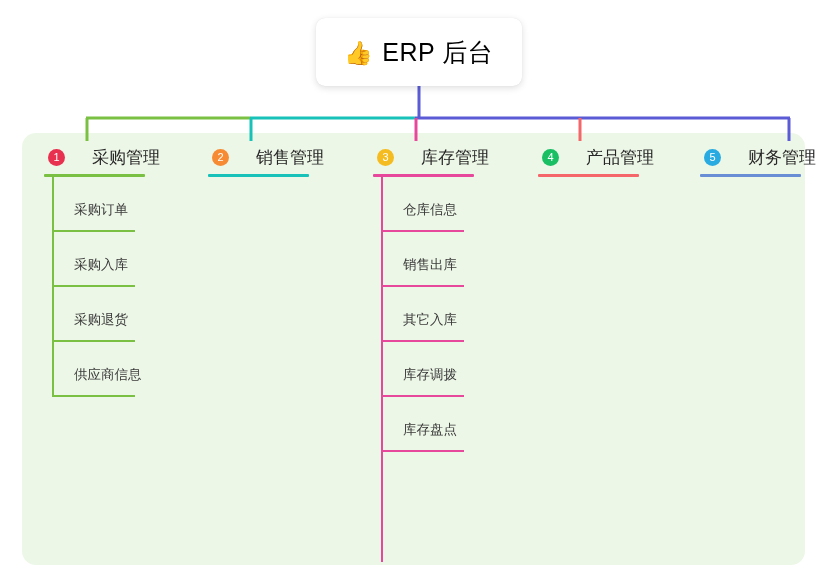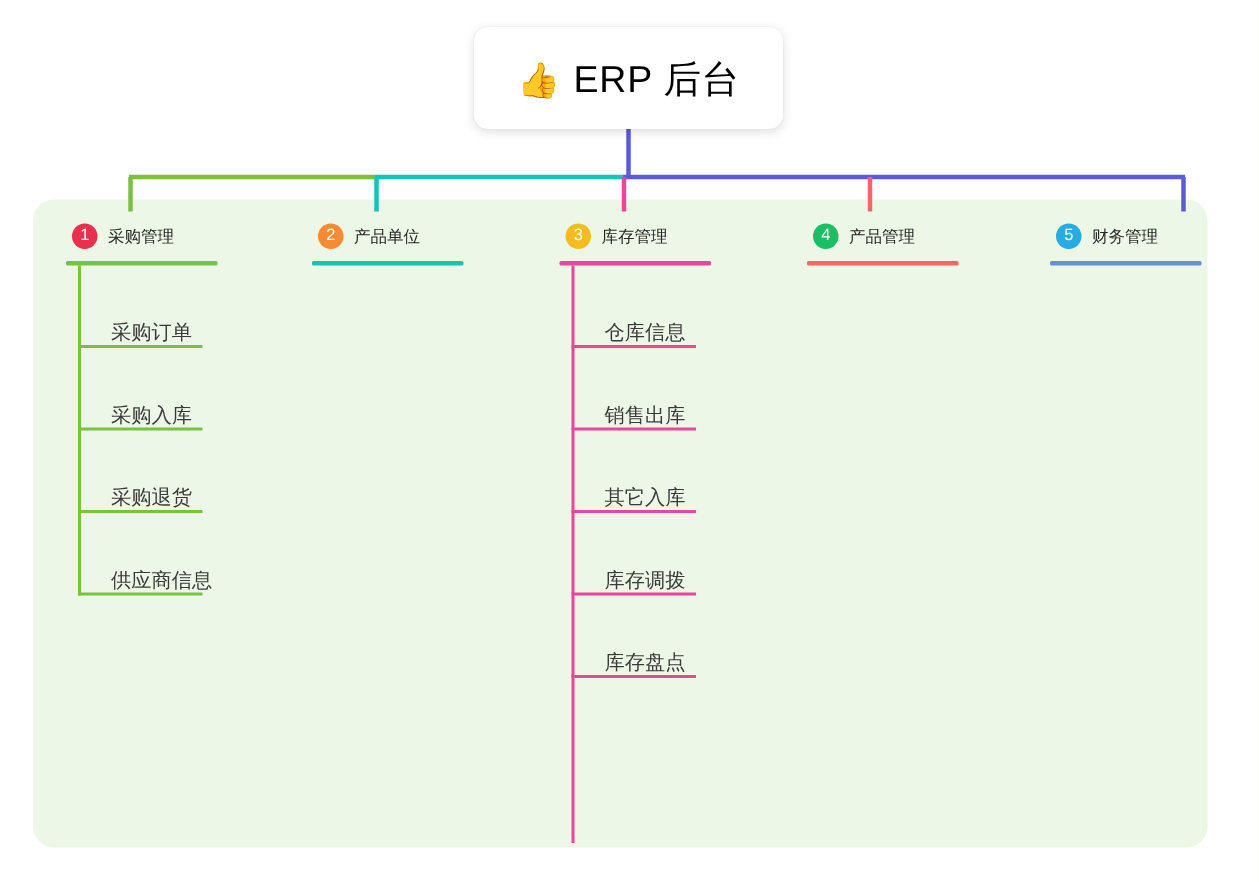--- a/index.html
+++ b/index.html
@@ -89,23 +89,24 @@
     height: 17px;
     border-radius: 50%;
     color: #ffffff;
     font-size: 11px;
     line-height: 17px;
     text-align: center;
     font-weight: normal;
     flex: 0 0 auto;
   }
   .col-title {
-    font-size: 11px;
+    font-size: 17px;
     color: #262626;
     white-space: nowrap;
+    margin-left: 20px;
   }
   .col-underline {
     height: 3px;
     border-radius: 1px;
     margin-top: 5px;
   }
 
   
   .leaves {
     position: relative;
@@ -123,21 +124,21 @@
     box-sizing: border-box;
     margin-left: 8px;
     padding-left: 22px;
     display: flex;
     align-items: flex-end;
   }
   .leaf-text {
     font-size: 13.5px;
     color: #3a3a3a;
     white-space: nowrap;
-    padding-bottom: 4px;
+    padding-bottom: 16px;
     line-height: 1;
   }
   .leaf-underline {
     position: absolute;
     left: 0;
     bottom: 0;
     height: 2px;
   }
 </style>
 </head>
@@ -189,21 +190,21 @@
           </div>
           <div class="leaf">
             <span class="leaf-text">供应商信息</span>
             <div class="leaf-underline" style="background: rgb(122, 193, 67); width: 83px;"></div>
           </div>
         </div>
       </div>
       <div class="column" style="left: 208px;">
         <div class="col-head">
           <span class="badge" style="background: rgb(246, 139, 51);">2</span>
-          <span class="col-title">产品单位</span>
+          <span class="col-title">销售管理</span>
         </div>
         <div class="col-underline" style="background: rgb(24, 194, 184); width: 101px;"></div>
       </div>
       <div class="column" style="left: 373px;">
         <div class="col-head">
           <span class="badge" style="background: rgb(245, 188, 33);">3</span>
           <span class="col-title">库存管理</span>
         </div>
         <div class="col-underline" style="background: rgb(232, 72, 156); width: 101px;"></div>
         <div class="leaves">

